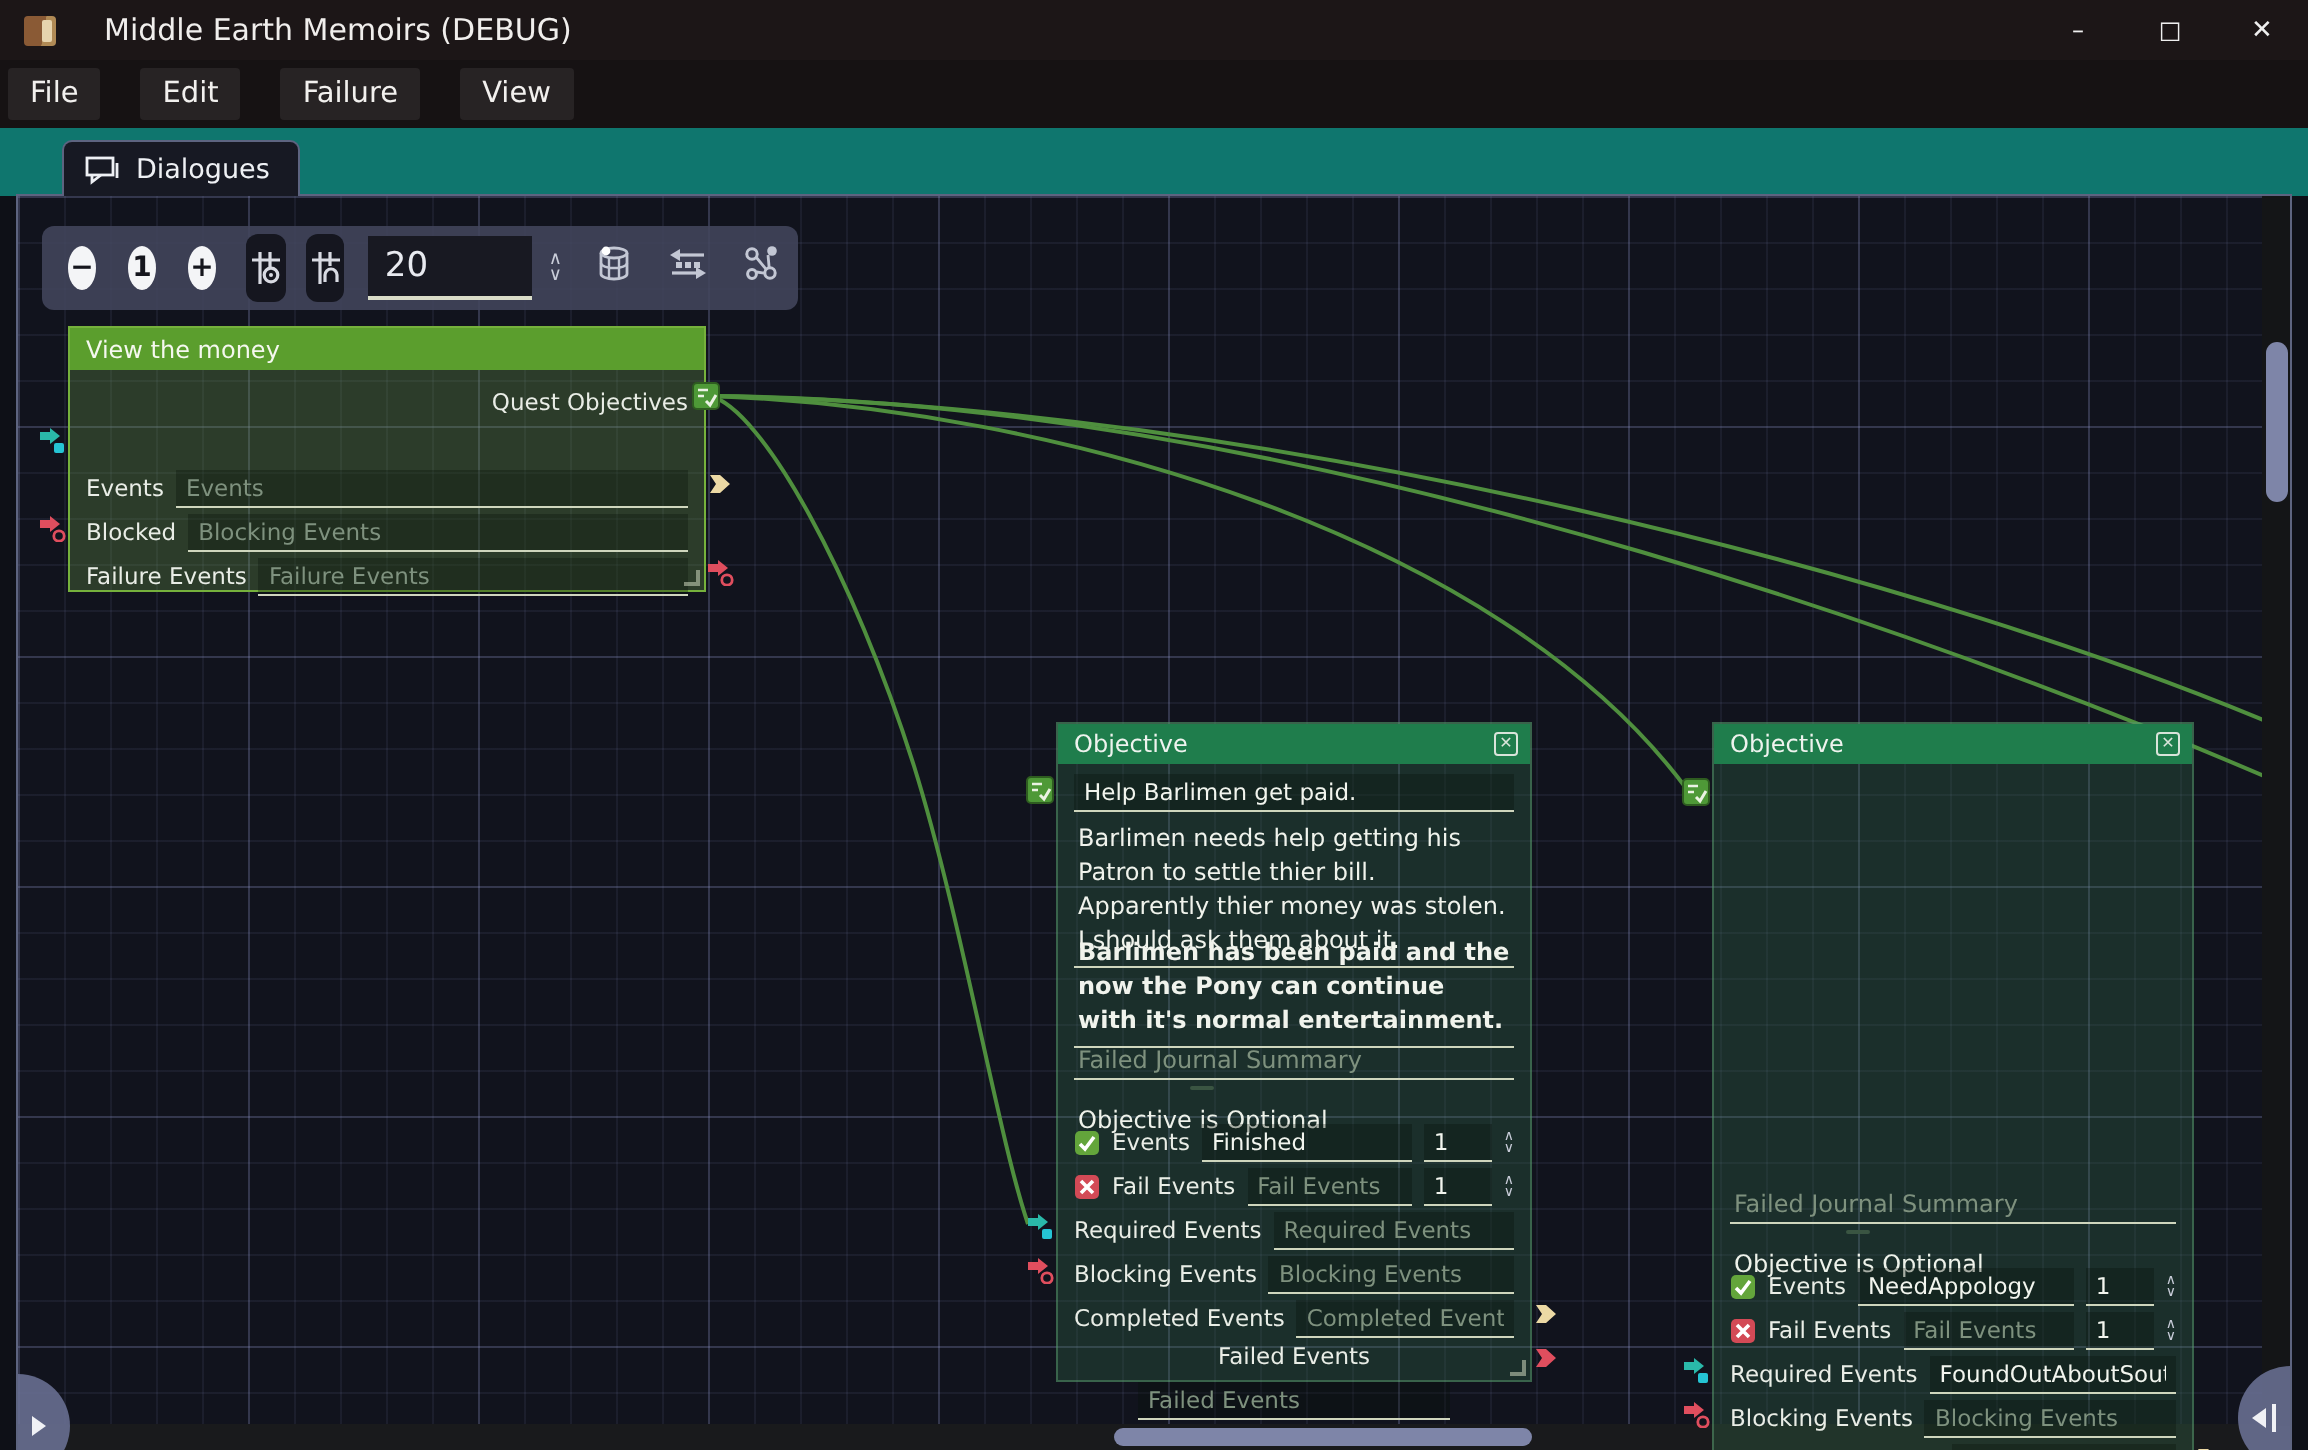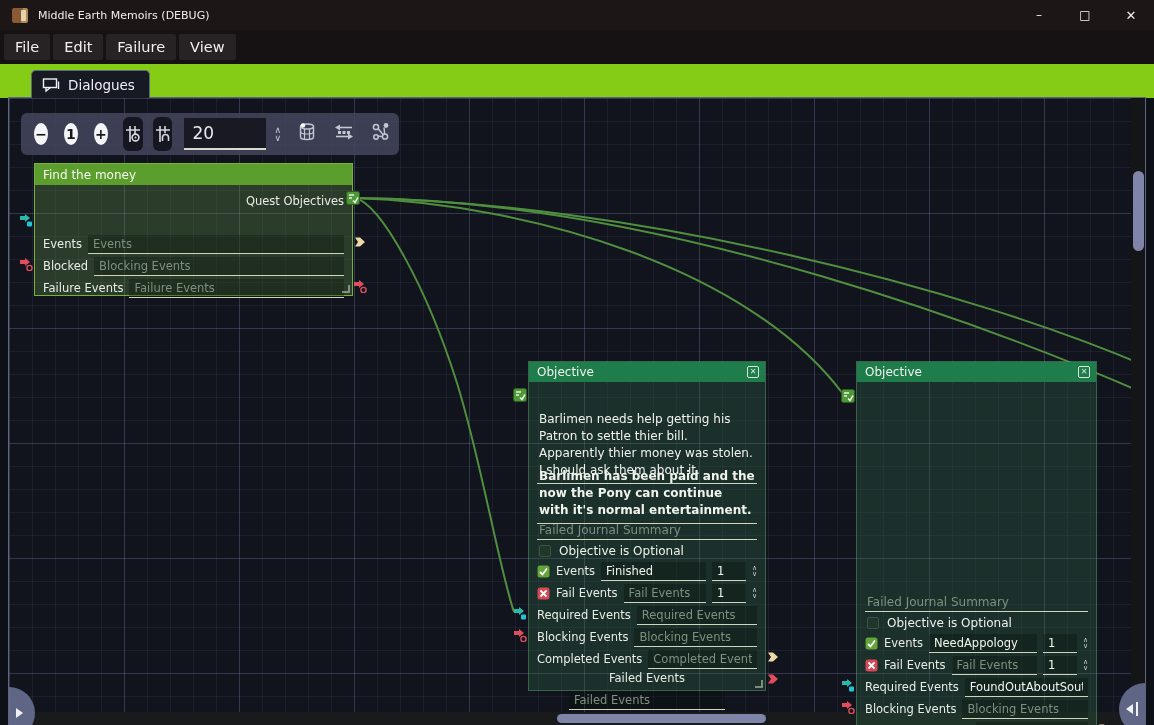--- a/index.html
+++ b/index.html
@@ -7,33 +7,33 @@
     font-family:"DejaVu Sans","Liberation Sans",sans-serif; }
   .window { position:relative; width:1154px; height:725px; background:#0e1017; }
 
   
   .titlebar { position:absolute; left:0; top:0; width:1154px; height:30px; background:#1c1617;
     display:flex; align-items:center; }
   .app-icon { width:16px; height:15px; margin-left:12px; position:relative;
     background:linear-gradient(100deg,#8a5a35 60%,#b08a55 61%); border-radius:2px; }
   .app-icon:after { content:""; position:absolute; right:2px; top:2px; bottom:2px; width:5px;
     background:#e6d4ae; border-radius:1px; }
-  .title-text { color:#f0eeec; font-size:11px; margin-left:10px; }
+  .title-text { color:#f0eeec; font-size:15px; margin-left:24px; }
   .win-controls { margin-left:auto; display:flex; height:30px; }
   .win-btn { width:46px; height:30px; display:flex; align-items:center; justify-content:center;
     color:#efefef; font-size:12px; }
   .win-btn.close { font-size:13px; }
 
   
   .menubar { position:absolute; left:0; top:30px; width:1154px; height:34px; background:#161213;
-    display:flex; align-items:center; gap:3px; padding-left:4px;text-align:right; }
+    display:flex; align-items:center; gap:20px; padding-left:4px;text-align:right; }
   .menu-item { background:#272324; color:#f2f0ee; font-size:14.5px; padding:5px 11px; border-radius:2px; }
 
   
-  .tabstrip { position:absolute; left:0; top:64px; width:1154px; height:34px; background:#84cc16; }
+  .tabstrip { position:absolute; left:0; top:64px; width:1154px; height:34px; background:#0f766e; }
   .tab { position:absolute; left:31px; top:6px; height:28px; padding:0 14px 0 10px;
     background:#171923; border:1px solid #5d6480; border-bottom:none; border-radius:5px 5px 0 0;
     display:flex; align-items:center; gap:8px; color:#eef0f4; font-size:13.5px; z-index:3; }
 
   
   .panel { position:absolute; left:8px; top:97px; width:1138px; height:628px;
     border:1px solid #5d6480; border-bottom:none; overflow:hidden;
     background-color:#11131d;
     background-image:
       linear-gradient(rgba(150,155,210,0.20) 1px, transparent 1px),
@@ -76,21 +76,21 @@
   .nlabel { color:#e9ede6; font-size:11.5px; white-space:nowrap; }
   .nfield { flex:1; min-width:0; background:rgba(8,16,8,0.30); border:none;
     border-bottom:1px solid #cfd6bd; color:#f2f5ee; font-size:11.5px; padding:3px 5px; height:19px;
     font-family:"DejaVu Sans","Liberation Sans",sans-serif; }
   .nfield::placeholder { color:#7e917e; }
   .cnt-field { width:34px; flex:none; }
   .mini-spin { display:flex; flex-direction:column; color:#c9cdd9; font-size:7px; line-height:6px; flex:none; }
   .para { position:absolute; left:8px; right:8px; color:#f0f3ec; font-size:12px; line-height:17px;
     border-bottom:1px solid #cfd6bd; padding:2px 2px 4px 2px; }
   .para.ph { color:#7e917e; }
-  .opt-row { position:absolute; left:10px; display:flex; align-items:center; gap:8px; height:16px; }
+  .opt-row { position:absolute; left:10px; display:flex; align-items:center; gap:8px; height:16px;flex-direction:column; }
   .opt-box { width:12px; height:12px; background:#22352a; border:1px solid #3a5542; border-radius:2px; }
   .opt-label { color:#eef2ea; font-size:12px; }
 
   .pin { position:absolute; width:14px; height:14px; }
   .resize-h { position:absolute; right:2px; bottom:2px; width:8px; height:8px;
     border-right:2px solid rgba(205,215,190,0.55); border-bottom:2px solid rgba(205,215,190,0.55); }
 
   .qo-row { justify-content:flex-end; }
 
   
@@ -195,21 +195,21 @@
           <circle cx="15" cy="3.5" r="2.4" fill="#c3c7d4"></circle>
           <circle cx="14" cy="14.5" r="2.6" fill="none" stroke="#c3c7d4" stroke-width="1.5"></circle>
           <circle cx="5" cy="15" r="2.2" fill="none" stroke="#c3c7d4" stroke-width="1.5"></circle>
           <path d="M7,6.5 L12.2,12.8 M7.3,14 L11.5,14.6 M13,5.5 L13.6,12" stroke="#c3c7d4" stroke-width="1.4"></path>
         </svg>
       </div>
     </div>
 
     <div class="node node1">
       <div class="nheader">
-        <span>Find the money</span>
+        <span>View the money</span>
       </div>
       <div class="nrow qo-row" style="top:27px;">
         <span class="nlabel">Quest Objectives</span>
       </div>
       <svg class="pin" style="right:-8px; top:27px;" viewBox="0 0 14 14">
         <rect x="0.5" y="0.5" width="13" height="13" rx="2" fill="#4e9937" stroke="#2e5c20"></rect>
         <path d="M3,4 L8,4 M3,7 L6,7" stroke="#eaf2e2" stroke-width="1.3"></path>
         <path d="M7,9.5 L9,11.5 L12,6.5" stroke="#eaf2e2" stroke-width="1.5" fill="none"></path>
       </svg>
       <svg class="pin" style="left:-16px; top:49px;" viewBox="0 0 14 14">
@@ -245,20 +245,23 @@
     <div class="node nodeo node2">
       <div class="nheader">
         <span>Objective</span>
         <span class="nclose">✕</span>
       </div>
       <svg class="pin" style="left:-16px; top:26px;" viewBox="0 0 14 14">
         <rect x="0.5" y="0.5" width="13" height="13" rx="2" fill="#4e9937" stroke="#2e5c20"></rect>
         <path d="M3,4 L8,4 M3,7 L6,7" stroke="#eaf2e2" stroke-width="1.3"></path>
         <path d="M7,9.5 L9,11.5 L12,6.5" stroke="#eaf2e2" stroke-width="1.5" fill="none"></path>
       </svg>
+      <div class="nrow" style="top:24px;">
+        <input class="nfield" value="Help Barlimen get paid." style="">
+      </div>
       <div class="para" style="top:47px;">Barlimen needs help getting his Patron to settle thier bill. Apparently thier money was stolen. I should ask them about it.</div>
       <div class="para" style="top:104px;font-weight:bold;">Barlimen has been paid and the now the Pony can continue with it's normal entertainment.</div>
       <div class="para ph" style="top:158px; height:20px;">Failed Journal Summary</div>
       <div class="opt-row" style="top:181px;">
         <span class="opt-box"></span>
         <span class="opt-label">Objective is Optional</span>
       </div>
       <div class="nrow" style="top:199px;">
         <svg width="13" height="13" viewBox="0 0 13 13">
           <rect x="0.5" y="0.5" width="12" height="12" rx="2.5" fill="#63a53b"></rect>

